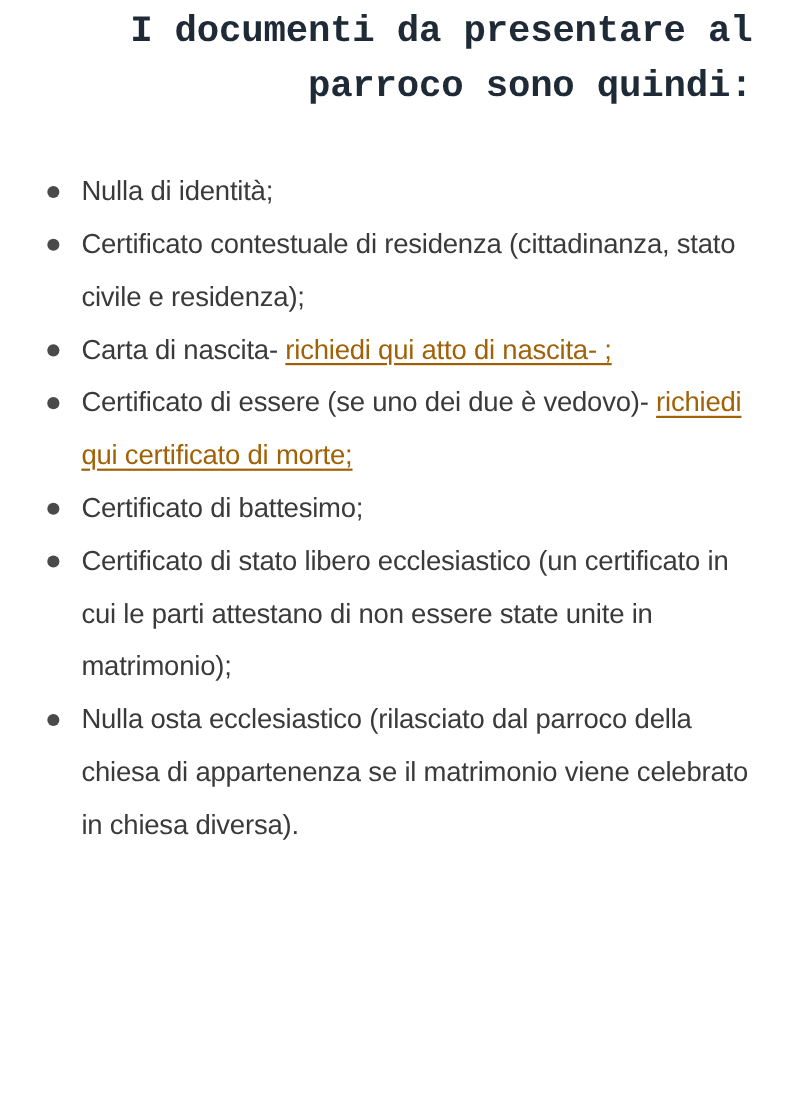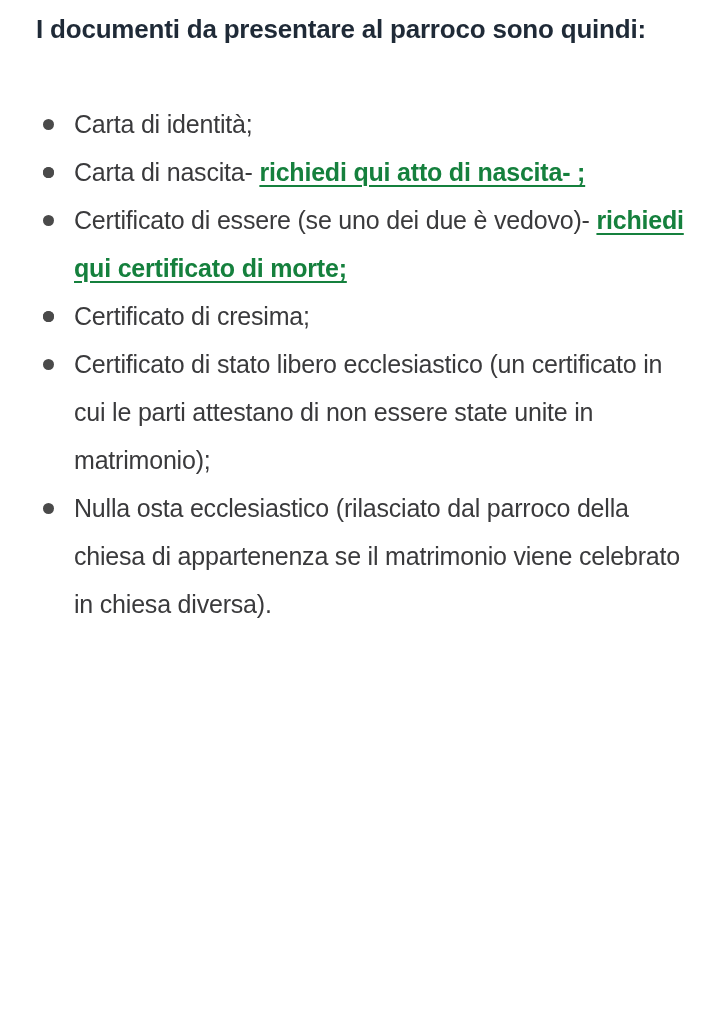--- a/index.html
+++ b/index.html
@@ -12,26 +12,27 @@
       height: 1012px;
       overflow: hidden;
       position: relative;
     }
     .page {
       padding: 0 36px 0 36px;
     }
     .heading {
       margin: 0;
       padding-top: 4px;
-      font-family: Liberation Sans, sans-serif;
+      font-family: Liberation Mono, monospace;
       font-weight: bold;
-      font-size: 26px;
+      font-size: 34px;
       line-height: 50px;
       color: #1f2a37;
       letter-spacing: -0.2px;
+      text-align: right;
     }
     ul.doc-list {
       list-style: none;
       margin: 0;
       padding: 0;
       margin-top: 46px;
     }
     ul.doc-list li {
       position: relative;
       padding-left: 38px;
@@ -44,55 +45,52 @@
     ul.doc-list li .bullet {
       position: absolute;
       left: 7px;
       top: 19px;
       width: 11px;
       height: 11px;
       border-radius: 50%;
       background: #4a4a4a;
     }
     a.doc-link {
-      color: #15803d;
+      color: #a16207;
       text-decoration: underline;
       text-decoration-thickness: 1.5px;
       text-underline-offset: 4px;
-      font-weight: bold;
     }
   </style>
 </head>
 <body>
 
 <div class="page">
   <h2 class="heading">I documenti da presentare al parroco sono quindi:</h2>
 
   <ul class="doc-list">
     <li>
       <span class="bullet"></span>
-      <span>Carta di identità;</span>
+      <span>Nulla di identità;</span>
     </li>
     <li>
       <span class="bullet"></span>
+      <span>Certificato contestuale di residenza (cittadinanza, stato civile e residenza);</span>
     </li>
     <li>
       <span class="bullet"></span>
       <span>Carta di nascita- </span><a class="doc-link" href="#">richiedi qui atto di nascita- ;</a>
     </li>
     <li>
       <span class="bullet"></span>
       <span>Certificato di essere (se uno dei due è vedovo)- </span><a class="doc-link" href="#">richiedi qui certificato di morte;</a>
     </li>
     <li>
       <span class="bullet"></span>
-    </li>
-    <li>
-      <span class="bullet"></span>
-      <span>Certificato di cresima;</span>
+      <span>Certificato di battesimo;</span>
     </li>
     <li>
       <span class="bullet"></span>
       <span>Certificato di stato libero ecclesiastico (un certificato in cui le parti attestano di non essere state unite in matrimonio);</span>
     </li>
     <li>
       <span class="bullet"></span>
       <span>Nulla osta ecclesiastico (rilasciato dal parroco della chiesa di appartenenza se il matrimonio viene celebrato in chiesa diversa).</span>
     </li>
   </ul>

